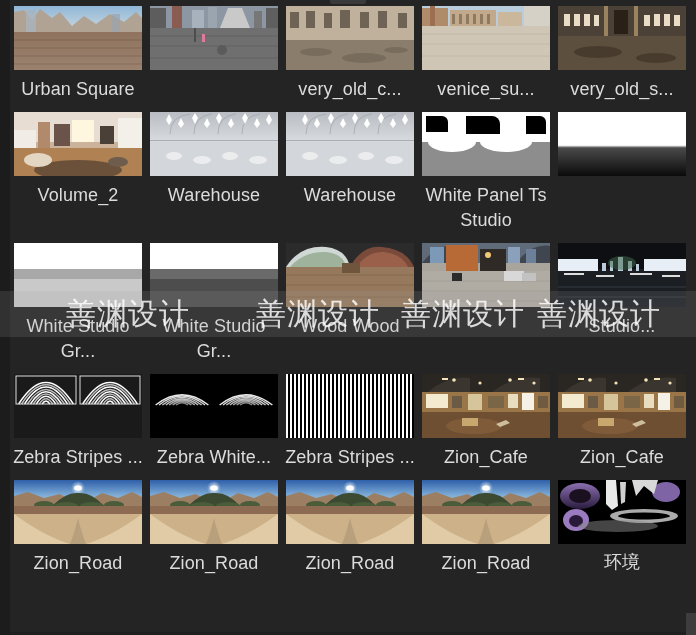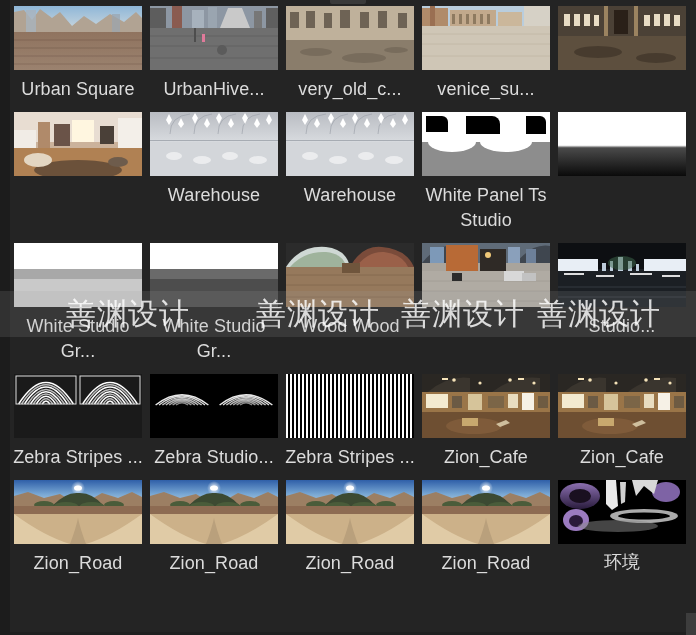--- a/index.html
+++ b/index.html
@@ -277,21 +277,20 @@
             <rect x="116" y="2" width="12" height="20" fill="#5f5f5f"></rect>
             <rect y="22" width="128" height="42" fill="#6f6f6f"></rect>
             <g opacity="0.35" stroke="#4a4a4a" stroke-width="1">
               <path d="M0 30 H128 M0 40 H128 M0 52 H128"></path>
             </g>
             <circle cx="72" cy="44" r="5" fill="#5b5b5b"></circle>
             <rect x="44" y="22" width="2" height="14" fill="#4d4d4d"></rect>
             <rect x="52" y="28" width="3" height="8" fill="#e07a9a"></rect>
           </svg>
         </div>
-        <div class="caption">UrbanHive...</div>
       </div>
       <div class="cell">
         <div class="thumb">
           <svg viewBox="0 0 128 64" preserveAspectRatio="none">
             <defs>
               <linearGradient id="skyA" x1="0" y1="0" x2="0" y2="1">
                 <stop offset="0" stop-color="#8fb7d8"></stop>
                 <stop offset="1" stop-color="#cfd9de"></stop>
               </linearGradient>
               <linearGradient id="skyNight" x1="0" y1="0" x2="0" y2="1">
@@ -549,20 +548,21 @@
             <rect x="56" y="4" width="14" height="24" fill="#2a2018"></rect>
             <rect x="46" y="0" width="4" height="30" fill="#9b8360"></rect>
             <rect x="76" y="0" width="4" height="30" fill="#9b8360"></rect>
             <rect y="30" width="128" height="34" fill="#5d4f3e"></rect>
             <g opacity="0.45" fill="#2e251c">
               <ellipse cx="40" cy="46" rx="24" ry="6"></ellipse>
               <ellipse cx="98" cy="52" rx="20" ry="5"></ellipse>
             </g>
           </svg>
         </div>
+        <div class="caption">very_old_s...</div>
       </div>
       <div class="cell">
         <div class="thumb">
           <svg viewBox="0 0 128 64" preserveAspectRatio="none">
             <defs>
               <linearGradient id="skyA" x1="0" y1="0" x2="0" y2="1">
                 <stop offset="0" stop-color="#8fb7d8"></stop>
                 <stop offset="1" stop-color="#cfd9de"></stop>
               </linearGradient>
               <linearGradient id="skyNight" x1="0" y1="0" x2="0" y2="1">
@@ -632,20 +632,21 @@
             <rect x="40" y="12" width="16" height="22" fill="#6a5348"></rect>
             <rect x="58" y="8" width="22" height="22" fill="#fff6e0"></rect>
             <rect x="86" y="14" width="14" height="18" fill="#4a4038"></rect>
             <rect x="104" y="6" width="24" height="32" fill="#f3efe9"></rect>
             <rect y="36" width="128" height="28" fill="#b08153"></rect>
             <ellipse cx="64" cy="58" rx="44" ry="10" fill="#3e322a" opacity="0.6"></ellipse>
             <ellipse cx="24" cy="48" rx="14" ry="7" fill="#e3d6c2"></ellipse>
             <ellipse cx="104" cy="50" rx="10" ry="5" fill="#6e5c4c"></ellipse>
           </svg>
         </div>
+        <div class="caption">Volume_2</div>
       </div>
       <div class="cell">
         <div class="thumb">
           <svg viewBox="0 0 128 64" preserveAspectRatio="none">
             <defs>
               <linearGradient id="skyA" x1="0" y1="0" x2="0" y2="1">
                 <stop offset="0" stop-color="#8fb7d8"></stop>
                 <stop offset="1" stop-color="#cfd9de"></stop>
               </linearGradient>
               <linearGradient id="skyNight" x1="0" y1="0" x2="0" y2="1">
@@ -1573,21 +1574,21 @@
             <path d="M5.600000000000001 31 Q32 10.408000000000001 58.4 31" fill="none" stroke="#ffffff" stroke-width="1.4" opacity="0.91"></path>
             <path d="M90 31 Q96 26.32 102 31" fill="none" stroke="#ffffff" stroke-width="1.4" opacity="0.55"></path>
             <path d="M86.6 31 Q96 23.668 105.4 31" fill="none" stroke="#ffffff" stroke-width="1.4" opacity="0.6100000000000001"></path>
             <path d="M83.2 31 Q96 21.016 108.8 31" fill="none" stroke="#ffffff" stroke-width="1.4" opacity="0.67"></path>
             <path d="M79.8 31 Q96 18.364 112.2 31" fill="none" stroke="#ffffff" stroke-width="1.4" opacity="0.73"></path>
             <path d="M76.4 31 Q96 15.711999999999998 115.6 31" fill="none" stroke="#ffffff" stroke-width="1.4" opacity="0.79"></path>
             <path d="M73 31 Q96 13.059999999999999 119 31" fill="none" stroke="#ffffff" stroke-width="1.4" opacity="0.8500000000000001"></path>
             <path d="M69.6 31 Q96 10.408000000000001 122.4 31" fill="none" stroke="#ffffff" stroke-width="1.4" opacity="0.91"></path>
           </svg>
         </div>
-        <div class="caption">Zebra Studio...</div>
+        <div class="caption">Zebra White...</div>
       </div>
       <div class="cell">
         <div class="thumb">
           <svg viewBox="0 0 128 64" preserveAspectRatio="none">
             <defs>
               <linearGradient id="skyA" x1="0" y1="0" x2="0" y2="1">
                 <stop offset="0" stop-color="#8fb7d8"></stop>
                 <stop offset="1" stop-color="#cfd9de"></stop>
               </linearGradient>
               <linearGradient id="skyNight" x1="0" y1="0" x2="0" y2="1">

